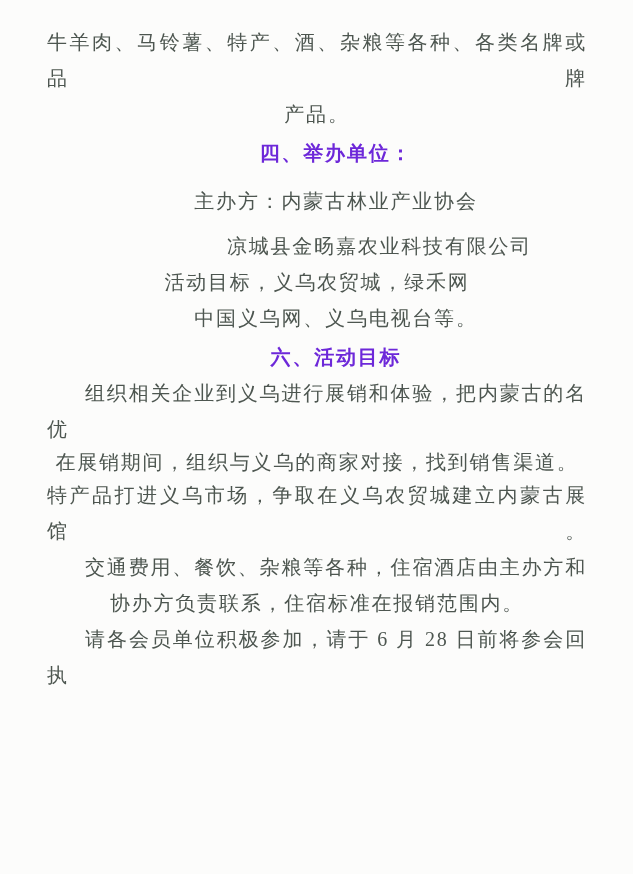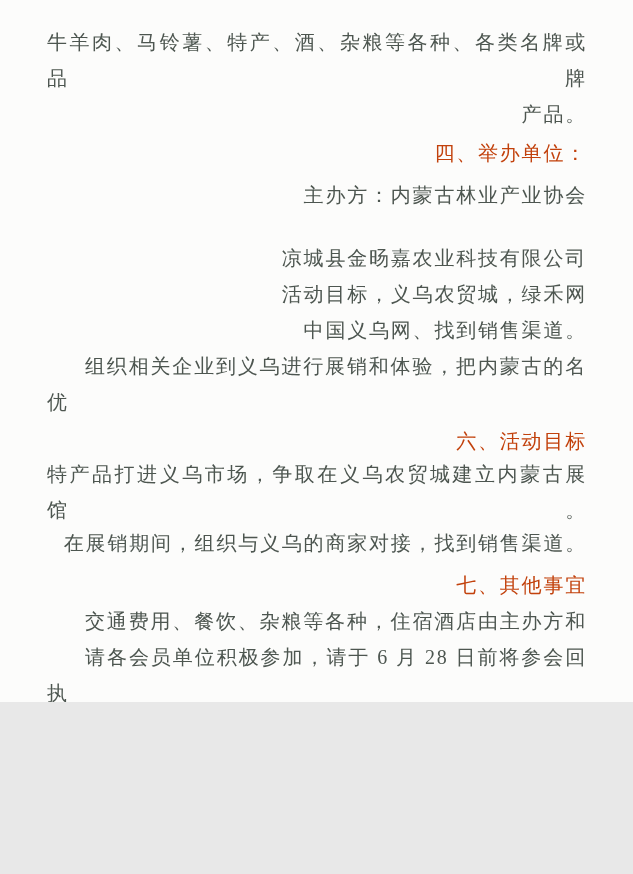--- a/index.html
+++ b/index.html
@@ -3,70 +3,70 @@
 <meta charset="utf-8">
 <style>
   html, body {
     margin: 0;
     padding: 0;
     background: #e8e8e8;
   }
   .page {
     position: relative;
     width: 633px;
-    height: 702px;
+    height: 874px;
     margin: 0 auto;
     background: #fcfcfb;
     overflow: hidden;
     font-family: "Liberation Serif", "DejaVu Serif", serif;
     color: #4d5650;
     box-sizing: border-box;
     padding: 24px 46px 0 47px;
   }
   .line {
     font-size: 20px;
     line-height: 36px;
     min-height: 36px;
     letter-spacing: 1.8px;
     white-space: pre-wrap;
-    text-align: right;
+    text-align: center;
   }
   
   .b {
-    font-weight: normal;
-    color: #c2410c;
+    font-weight: bold;
+    color: #6d28d9;
   }
   
   .ip { text-indent: 38px; }
   
   .is { text-indent: 125px; }
   
   .j {
     text-align: justify;
     text-align-last: justify;
     text-justify: inter-character;
   }
   
   .mt3  { margin-top: 3px; }
-  .mt6  { margin-top: 6px; }
-  .mt9  { margin-top: 27px; }
+  .mt6  { margin-top: 12px; }
+  .mt9  { margin-top: 9px; }
   .mtn3 { margin-top: -3px; }
 </style>
 </head>
 <body>
 
 <div class="page">
   <div class="line j">牛羊肉、马铃薯、特产、酒、杂粮等各种、各类名牌或品牌</div>
   <div class="line">产品。</div>
   <div class="line b ip mt3">四、举办单位：</div>
   <div class="line ip mt6">主办方：内蒙古林业产业协会</div>
   <div class="line is mt9">凉城县金旸嘉农业科技有限公司</div>
   <div class="line">活动目标，义乌农贸城，绿禾网</div>
-  <div class="line ip">中国义乌网、找到销售渠道。</div>
+  <div class="line ip">中国义乌网、义乌电视台等。</div>
+  <div class="line b ip mt3">六、活动目标</div>
   <div class="line ip j">组织相关企业到义乌进行展销和体验，把内蒙古的名优</div>
-  <div class="line b ip mt3">六、活动目标</div>
+  <div class="line mtn3">在展销期间，组织与义乌的商家对接，找到销售渠道。</div>
   <div class="line j mtn3">特产品打进义乌市场，争取在义乌农贸城建立内蒙古展馆。</div>
-  <div class="line mtn3">在展销期间，组织与义乌的商家对接，找到销售渠道。</div>
-  <div class="line b ip mt6">七、其他事宜</div>
   <div class="line ip j">交通费用、餐饮、杂粮等各种，住宿酒店由主办方和</div>
+  <div class="line">协办方负责联系，住宿标准在报销范围内。</div>
   <div class="line ip j">请各会员单位积极参加，请于 6 月 28 日前将参会回执</div>
 
 </div>
 
 </body></html>

